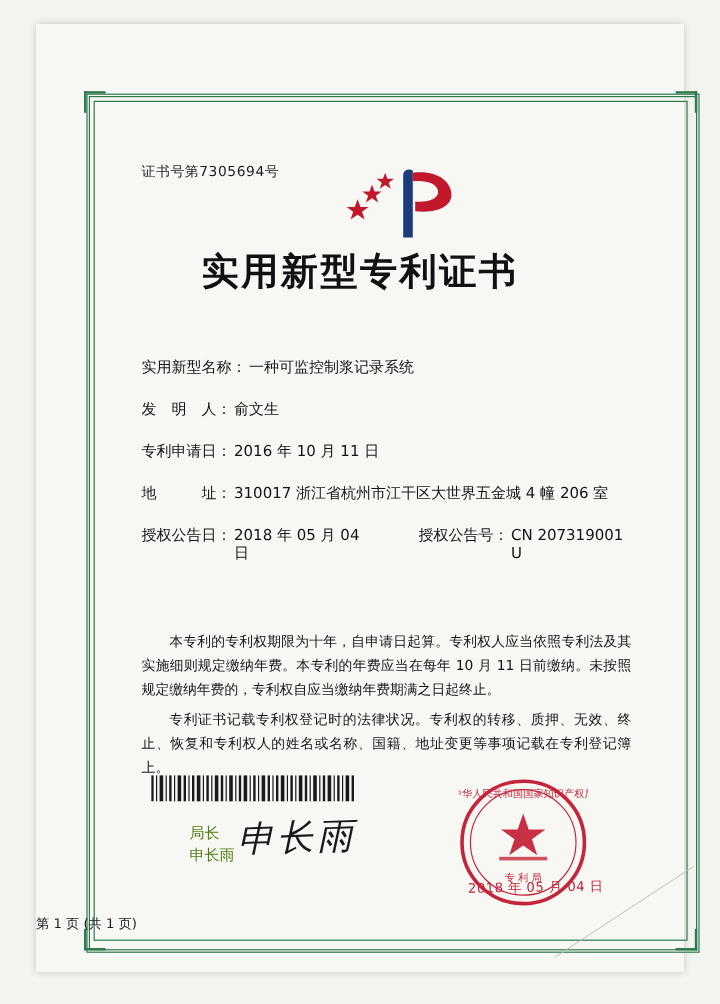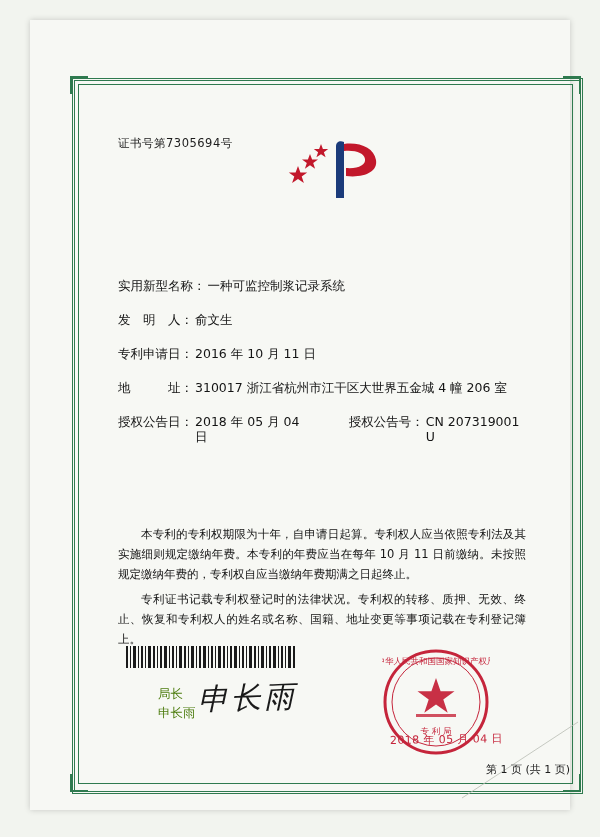--- a/index.html
+++ b/index.html
@@ -121,20 +121,21 @@
     top: 258px;
     width: 410px;
     font-size: 12.5px;
     color: #141414;
     line-height: 1.2;
   }
   .field-row {
     display: flex;
     align-items: baseline;
     margin-bottom: 19px;
+    margin-top: 20px;
   }
   .field-label {
     white-space: pre;
     flex: 0 0 auto;
   }
   .field-value {
     margin-left: 2px;
   }
   .field-row.two-col .second {
     margin-left: 38px;
@@ -183,21 +184,21 @@
     font-style: italic;
     letter-spacing: 3px;
     transform: rotate(-2deg);
   }
 
   .page-num {
     position: absolute;
     left: 0;
     right: 0;
     top: 742px;
-    text-align: right;
+    text-align: left;
     font-size: 11px;
     color: #1c1c1c;
   }
 
   
   .artifact {
     position: absolute;
     left: 432px;
     top: 700px;
     width: 120px;
@@ -225,20 +226,21 @@
           <polygon points="10,34 12.4,40.4 19.2,40.4 13.7,44.4 15.9,51 10,47 4.1,51 6.3,44.4 0.8,40.4 7.6,40.4"></polygon>
           <polygon points="22,22 24.1,27.6 30,27.6 25.2,31.1 27.1,36.8 22,33.3 16.9,36.8 18.8,31.1 14,27.6 19.9,27.6"></polygon>
           <polygon points="33,12 34.9,17 40.2,17 35.9,20.2 37.6,25.3 33,22.2 28.4,25.3 30.1,20.2 25.8,17 31.1,17"></polygon>
         </g>
         <path d="M48 66 L48 14 C48 10 52 8 56 10 L56 66 Z" fill="#1b3b7a"></path>
         <path d="M56 12 C72 10 86 16 88 28 C90 40 76 46 58 44 L58 36 C70 37 78 33 77 27 C76 21 68 18 56 19 Z" fill="#c2182b"></path>
       </svg>
     </div>
 
 
+    <div class="title">实用新型专利证书</div>
 
     <div class="fields">
       <div class="field-row">
         <span class="field-label">实用新型名称：</span>
         <span class="field-value">一种可监控制浆记录系统</span>
       </div>
       <div class="field-row">
         <span class="field-label">发　明　人：</span>
         <span class="field-value">俞文生</span>
       </div>

